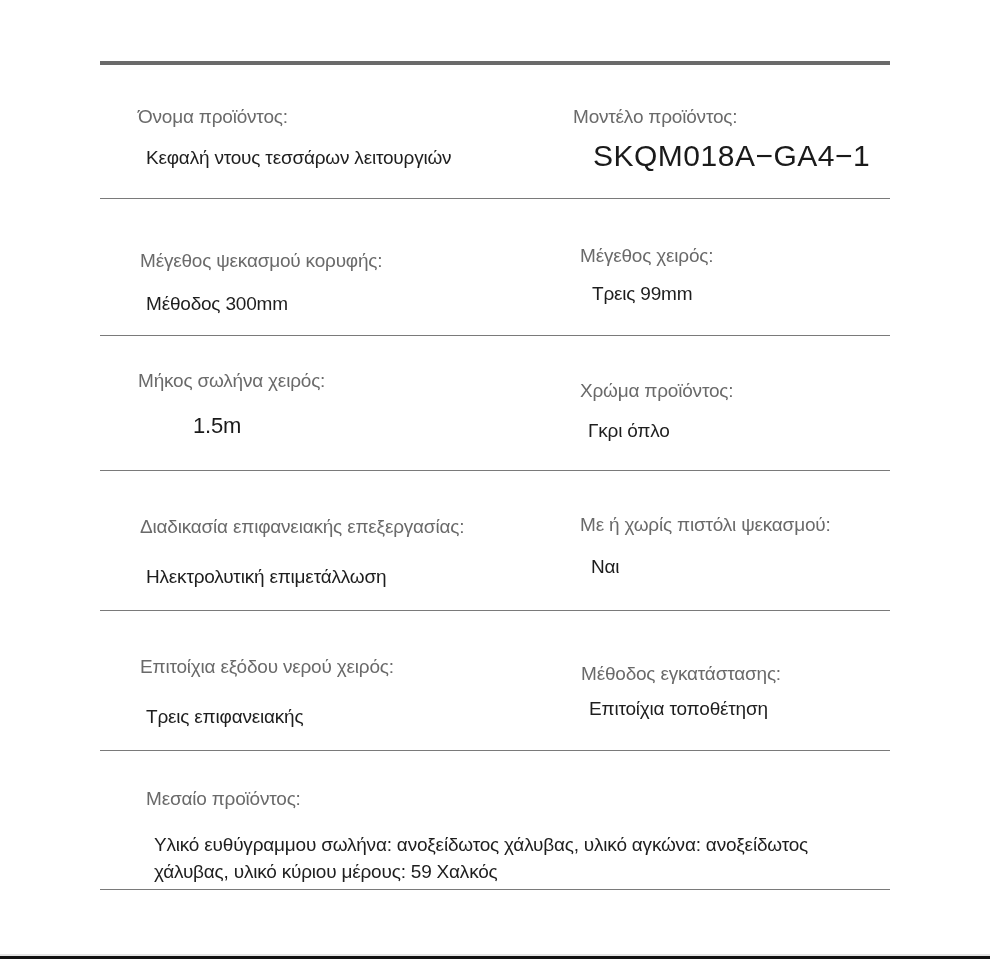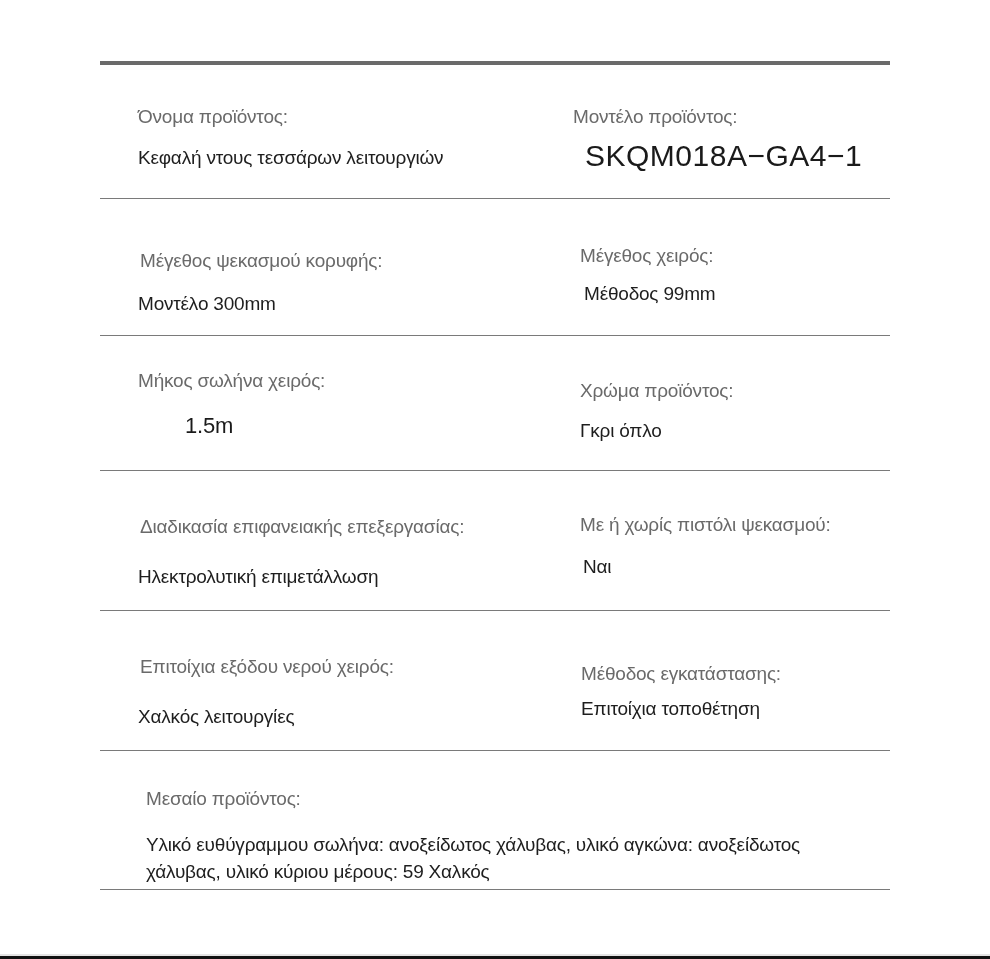--- a/index.html
+++ b/index.html
@@ -36,20 +36,21 @@
       color: #6a6a6a;
       white-space: nowrap;
       letter-spacing: -0.2px;
     }
     .value {
       position: absolute;
       font-size: 19px;
       color: #1e1e1e;
       white-space: nowrap;
       letter-spacing: -0.2px;
+      margin-left: 8px;
     }
     .value.model {
       font-size: 30px;
       color: #1a1a1a;
       letter-spacing: 0.5px;
     }
     .value.big {
       font-size: 22px;
       color: #1a1a1a;
     }
@@ -83,42 +84,42 @@
   <div class="top-rule"></div>
 
   <div class="label" style="left:138px; top:106px;">Όνομα προϊόντος:</div>
   <div class="value" style="left:138px; top:147px;">Κεφαλή ντους τεσσάρων λειτουργιών</div>
   <div class="label" style="left:573px; top:106px;">Μοντέλο προϊόντος:</div>
   <div class="value model" style="left:585px; top:139px;">SKQM018A−GA4−1</div>
 
   <div class="divider" style="top:198px;"></div>
 
   <div class="label" style="left:140px; top:250px;">Μέγεθος ψεκασμού κορυφής:</div>
-  <div class="value" style="left:138px; top:293px;">Μοντέλο 300mm</div>
+  <div class="value" style="left:138px; top:293px;">Μέθοδος 300mm</div>
   <div class="label" style="left:580px; top:245px;">Μέγεθος χειρός:</div>
-  <div class="value" style="left:584px; top:283px;">Μέθοδος 99mm</div>
+  <div class="value" style="left:584px; top:283px;">Τρεις 99mm</div>
 
   <div class="divider" style="top:335px;"></div>
 
   <div class="label" style="left:138px; top:370px;">Μήκος σωλήνα χειρός:</div>
   <div class="value big" style="left:185px; top:413px;">1.5m</div>
   <div class="label" style="left:580px; top:380px;">Χρώμα προϊόντος:</div>
   <div class="value" style="left:580px; top:420px;">Γκρι όπλο</div>
 
   <div class="divider" style="top:470px;"></div>
 
   <div class="label" style="left:140px; top:516px;text-align:right;">Διαδικασία επιφανειακής επεξεργασίας:</div>
   <div class="value" style="left:138px; top:566px;">Ηλεκτρολυτική επιμετάλλωση</div>
   <div class="label" style="left:580px; top:514px;">Με ή χωρίς πιστόλι ψεκασμού:</div>
   <div class="value" style="left:583px; top:556px;">Ναι</div>
 
   <div class="divider" style="top:610px;"></div>
 
   <div class="label" style="left:140px; top:656px;">Επιτοίχια εξόδου νερού χειρός:</div>
-  <div class="value" style="left:138px; top:706px;">Χαλκός λειτουργίες</div>
+  <div class="value" style="left:138px; top:706px;">Τρεις επιφανειακής</div>
   <div class="label" style="left:581px; top:663px;">Μέθοδος εγκατάστασης:</div>
   <div class="value" style="left:581px; top:698px;">Επιτοίχια τοποθέτηση</div>
 
   <div class="divider" style="top:750px;"></div>
 
   <div class="label" style="left:146px; top:788px;">Μεσαίο προϊόντος:</div>
   <div class="value multiline" style="left:146px; top:831px;">Υλικό ευθύγραμμου σωλήνα: ανοξείδωτος χάλυβας, υλικό αγκώνα: ανοξείδωτος χάλυβας, υλικό κύριου μέρους: 59 Χαλκός</div>
 
   <div class="divider" style="top:889px;"></div>
 

